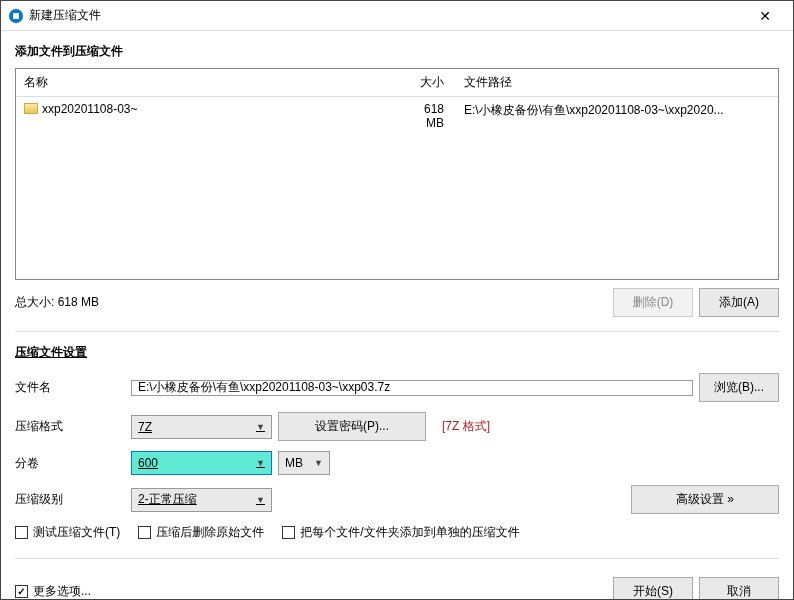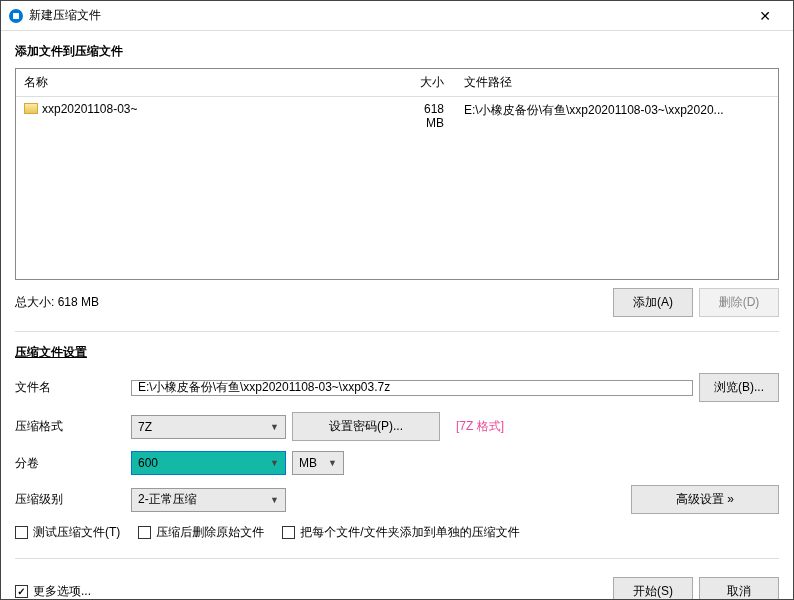--- a/index.html
+++ b/index.html
@@ -26,27 +26,27 @@
   .spacer { flex: 1; }
   .btn { border: 1px solid #aaa; background: #e9e9e9; padding: 5px 0; font-size: 12px; text-align: center; cursor: pointer; min-width: 80px; }
   .btn.disabled { color: #888; background: #f2f2f2; cursor: default; border-color: #ccc; }
   .btn + .btn { margin-left: 6px; }
   .divider { border: none; border-top: 1px solid #ddd; margin: 14px 0 12px 0; }
   .section-title2 { font-weight: bold; font-size: 12px; margin-bottom: 12px; text-decoration: underline; }
   .form-row { display: flex; align-items: center; margin-bottom: 10px; min-height: 24px; }
   .form-label { width: 116px; font-size: 12px; }
   .text-input { flex: 1; border: 1px solid #999; padding: 4px 6px; font-size: 12px; font-family: inherit; height: 16px; }
   .combo { border: 1px solid #999; padding: 3px 6px; font-size: 12px; height: 24px; background: #e9e9e9; display: flex; align-items: center; justify-content: space-between; cursor: pointer; }
-  .combo.white { background: #14b8a6; }
+  .combo.white { background: #5eead4; }
   .combo .caret { font-size: 9px; color: #444; margin-left: 6px; }
-  .combo.w155 { width: 155px; }
+  .combo.w155 { width: 141px; text-decoration: underline; }
   .combo.w60 { width: 52px; margin-left: 6px; }
   .combo.highlight { border-color: #0078d4; }
   .btn.inline { min-width: 148px; margin-left: 6px; }
-  .link { color: #ec4899; margin-left: 16px; cursor: pointer; font-size: 12px; }
+  .link { color: #b91c1c; margin-left: 16px; cursor: pointer; font-size: 12px; }
   .browse-btn { margin-left: 6px; min-width: 80px; text-align: center; }
   .check-row { display: flex; align-items: flex-start; }
   .chk { display: flex; align-items: center; margin-right: 18px; font-size: 12px; cursor: pointer; }
   .chk-box { width: 13px; height: 13px; border: 1px solid #333; margin-right: 5px; display: flex; align-items: center; justify-content: center; font-size: 10px; line-height: 1; }
   .chk-box.checked::before { content: "✓"; color: #000; font-weight: bold; }
   .footer { display: flex; align-items: center; padding: 0 14px 10px 14px; }
   .adv-btn { min-width: 148px; }
 </style>
 </head>
 <body>
@@ -71,22 +71,22 @@
         <div class="td col-name"><span class="folder-icon"></span><span>xxp20201108-03~</span></div>
         <div class="td col-size">618 MB</div>
         <div class="td col-path">E:\小橡皮备份\有鱼\xxp20201108-03~\xxp2020...</div>
       </div>
     </div>
   </div>
 
   <div class="total-row">
     <span class="total-text"><span>总大小:</span> <span>618 MB</span></span>
     <span class="spacer"></span>
+    <div class="btn disabled">删除(D)</div>
     <div class="btn">添加(A)</div>
-    <div class="btn disabled">删除(D)</div>
   </div>
 
   <hr class="divider">
 
   <div class="section-title2">压缩文件设置</div>
 
   <div class="form-row">
     <div class="form-label">文件名</div>
     <input class="text-input" value="E:\小橡皮备份\有鱼\xxp20201108-03~\xxp03.7z" style="">
     <div class="btn browse-btn">浏览(B)...</div>

